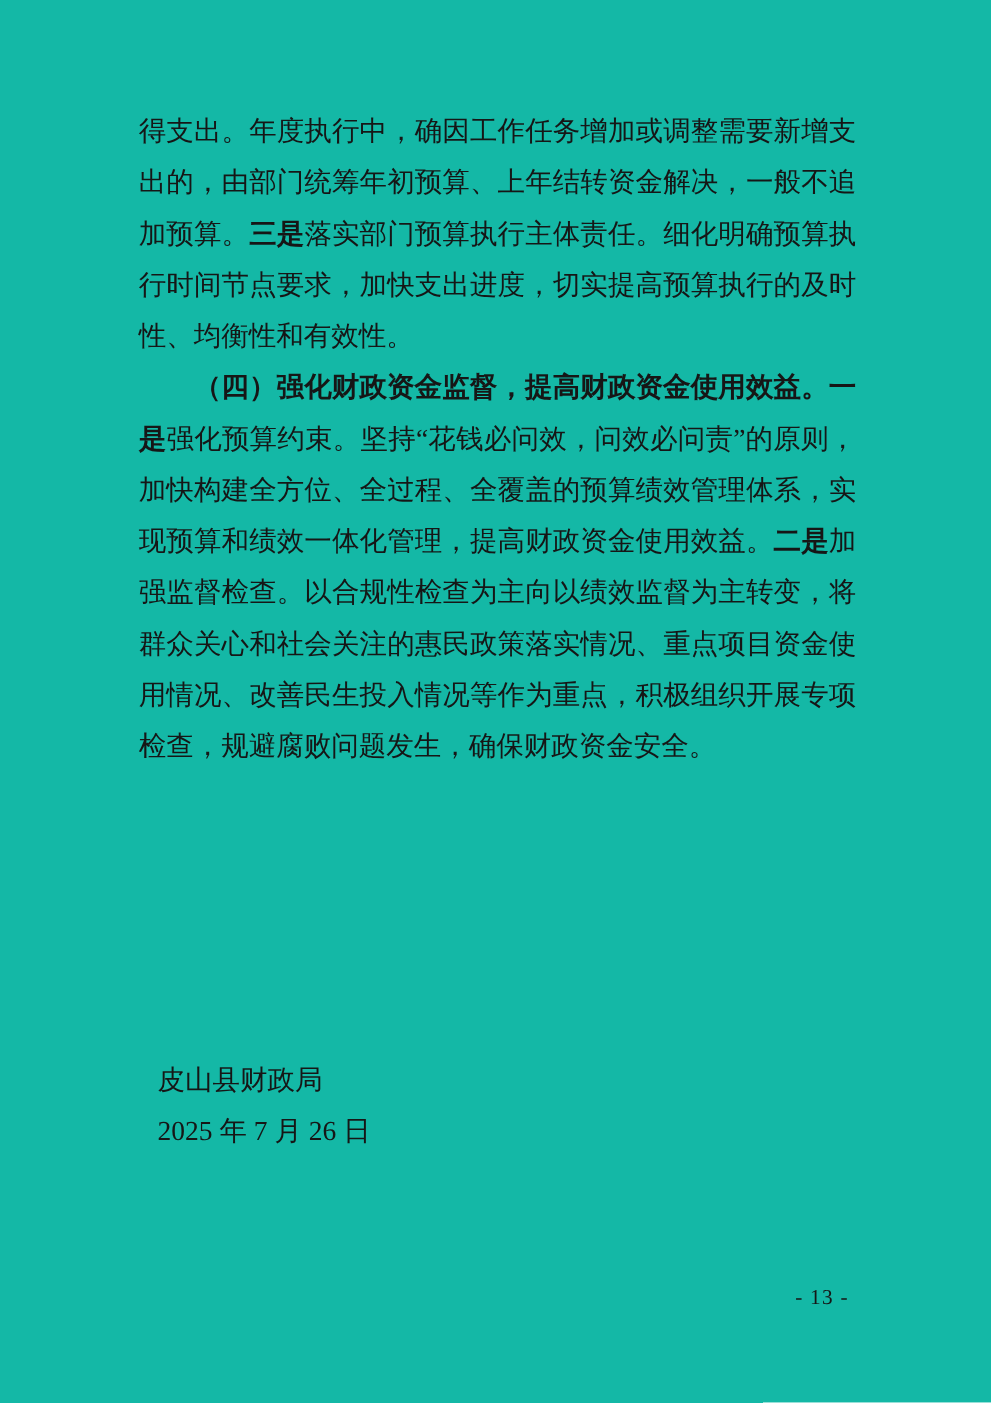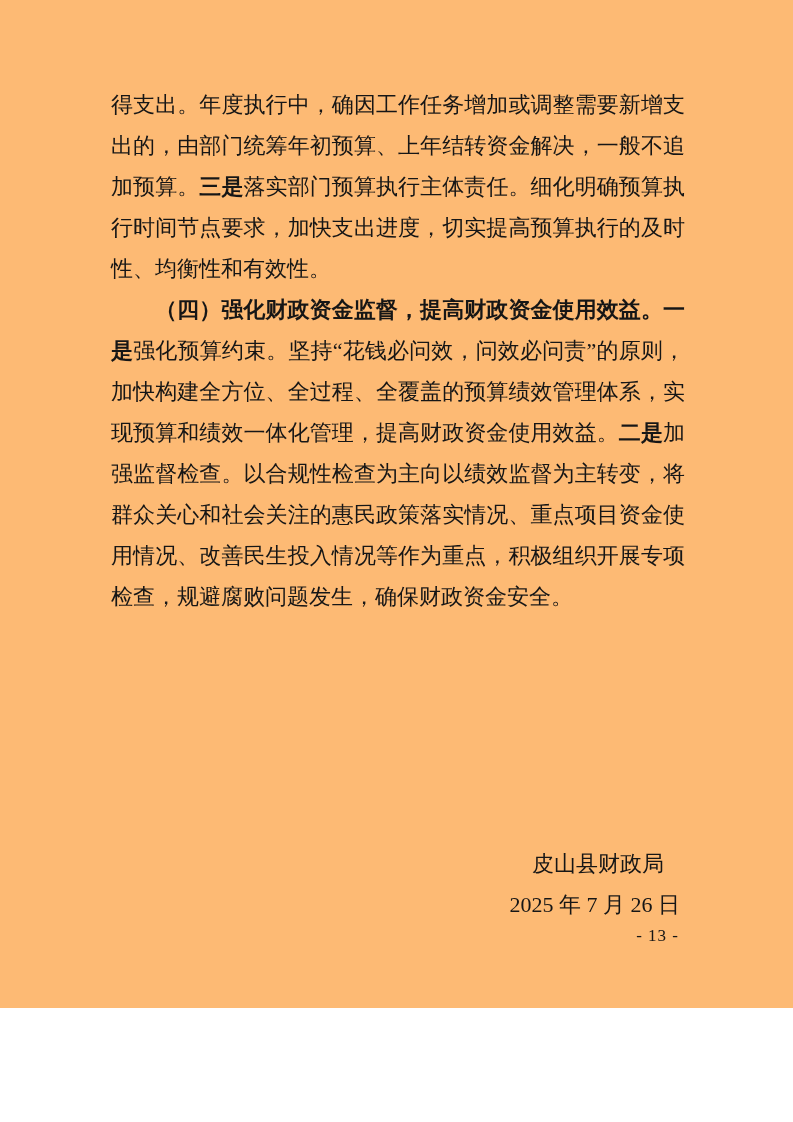--- a/index.html
+++ b/index.html
@@ -3,22 +3,22 @@
 <meta charset="utf-8">
 <style>
   html, body {
     margin: 0;
     padding: 0;
     background: #ffffff;
   }
   .page {
     position: relative;
     width: 793px;
-    height: 1008px;
-    background: #fdba74;
+    height: 1122px;
+    background: #14b8a6;
     overflow: hidden;
     font-family: "Liberation Serif", "DejaVu Serif", serif;
     color: #161616;
   }
   .content {
     position: absolute;
     left: 111px;
     top: 84px;
     width: 574px;
     font-size: 22px;
@@ -35,37 +35,36 @@
   .run {
     font-family: "Liberation Serif", "DejaVu Serif", serif;
     font-weight: normal;
   }
   .run.bold {
     font-family: "Liberation Sans", "DejaVu Sans", sans-serif;
     font-weight: 700;
   }
   .signature {
     position: absolute;
-    left: 108px;
+    left: 126px;
     top: 843px;
     width: 574px;
     font-size: 22px;
     line-height: 41px;
-    text-align: right;
   }
   .sig-org {
     padding-right: 18px;
   }
   .sig-date {
     padding-right: 2px;
   }
   .page-number {
     position: absolute;
     right: 114px;
-    bottom: 62px;
+    bottom: 74px;
     font-size: 17px;
     letter-spacing: 1px;
     font-family: "Liberation Serif", "DejaVu Serif", serif;
     color: #161616;
   }
 </style>
 </head>
 <body>
 
 <div class="page">

